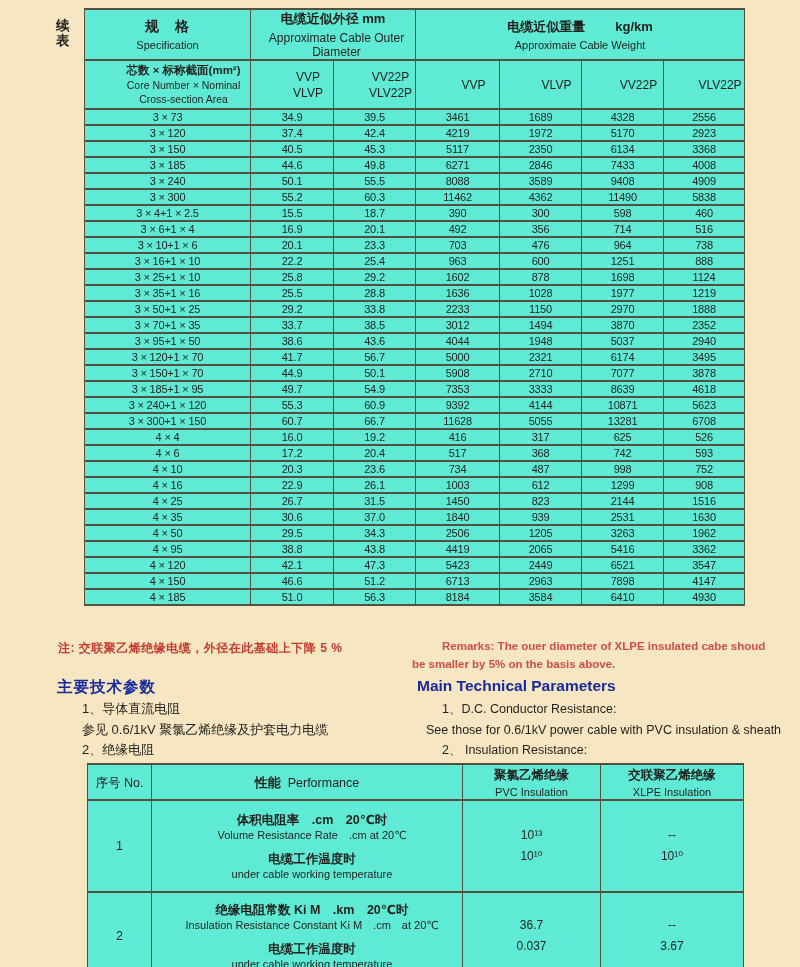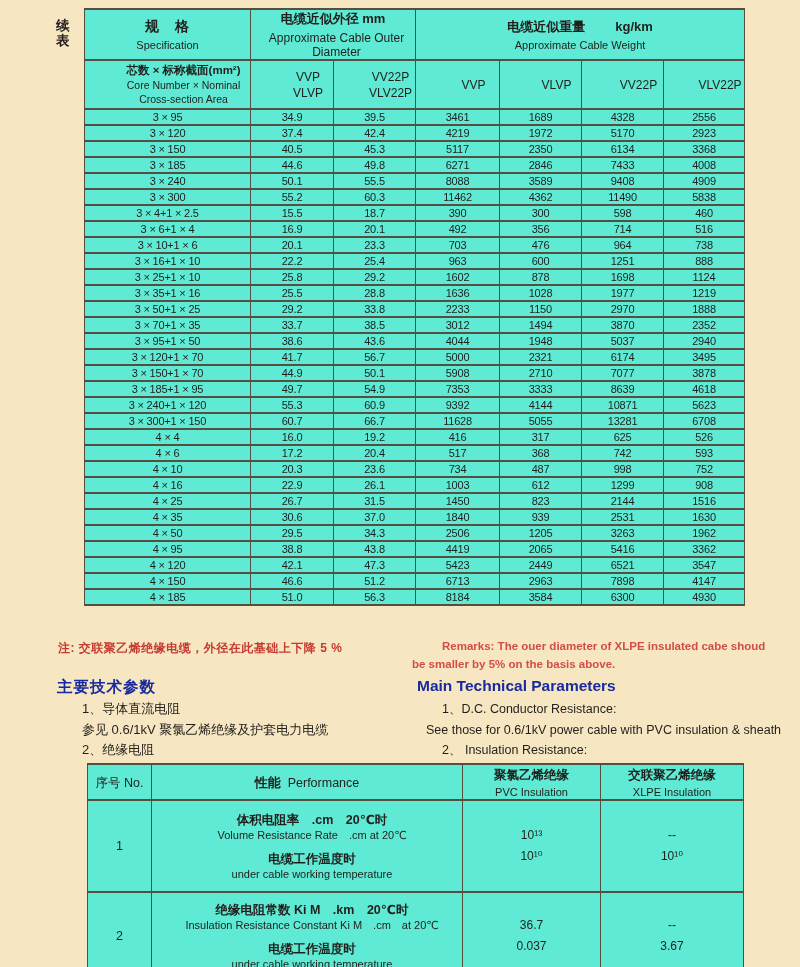--- a/index.html
+++ b/index.html
@@ -124,21 +124,21 @@
           <div class="subcol">VLV22P</div>
         </th>
         <th class="subcol">VVP</th>
         <th class="subcol">VLVP</th>
         <th class="subcol">VV22P</th>
         <th class="subcol">VLV22P</th>
       </tr>
     </thead>
     <tbody>
         <tr>
-          <td>3 × 95</td>
+          <td>3 × 73</td>
           <td>34.9</td>
           <td>39.5</td>
           <td>3461</td>
           <td>1689</td>
           <td>4328</td>
           <td>2556</td>
         </tr>
         <tr>
           <td>3 × 120</td>
           <td>37.4</td>
@@ -399,21 +399,21 @@
           <td>2963</td>
           <td>7898</td>
           <td>4147</td>
         </tr>
         <tr>
           <td>4 × 185</td>
           <td>51.0</td>
           <td>56.3</td>
           <td>8184</td>
           <td>3584</td>
-          <td>6300</td>
+          <td>6410</td>
           <td>4930</td>
         </tr>
       </tbody>
   </table>
 
   <div class="note-cn">注: 交联聚乙烯绝缘电缆，外径在此基础上下降 5 %</div>
   <div class="note-en">Remarks: The ouer diameter of  XLPE  insulated cabe shoud be smaller by 5% on the basis above.</div>
 
   <h2 class="head-cn">主要技术参数</h2>
   <h2 class="head-en">Main Technical Parameters</h2>

